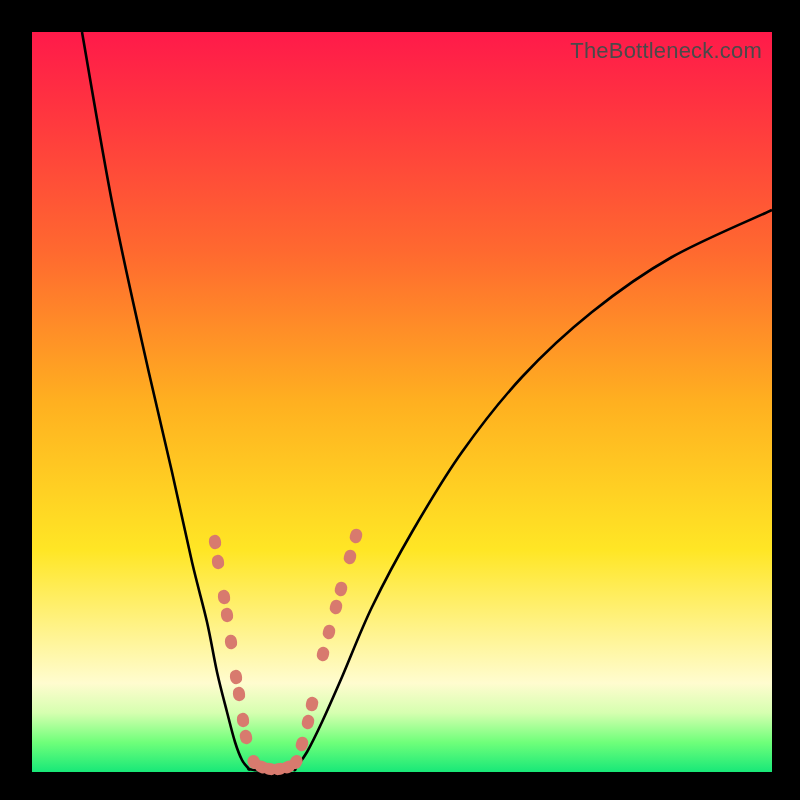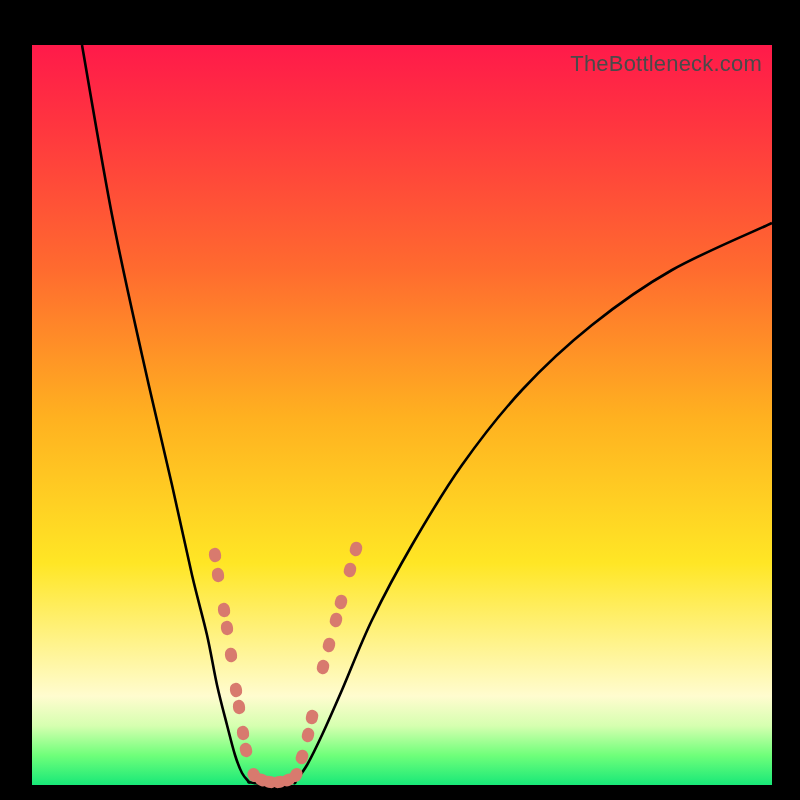--- a/index.html
+++ b/index.html
@@ -31,21 +31,20 @@
       #ff1a4a 0%,
       #ff3340 10%,
       #ff6a2f 30%,
       #ffb020 50%,
       #ffe625 70%,
       #fffccf 88%,
       #d6ffb0 92%,
       #6fff7a 96%,
       #18e878 100%
     );
-    margin-top: 13px;
   }
   .watermark {
     position: absolute;
     top: 6px;
     right: 10px;
     color: #4a4a4a;
     font-size: 22px;
     letter-spacing: 0.2px;
     font-weight: 500;
     user-select: none;

